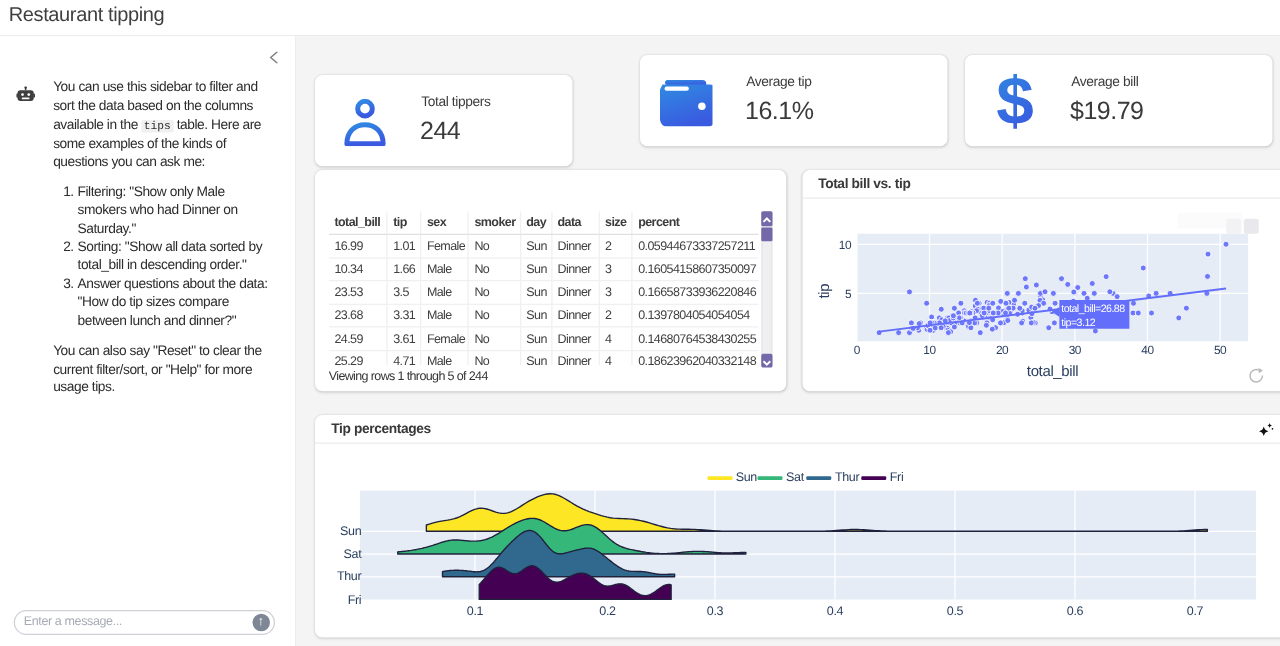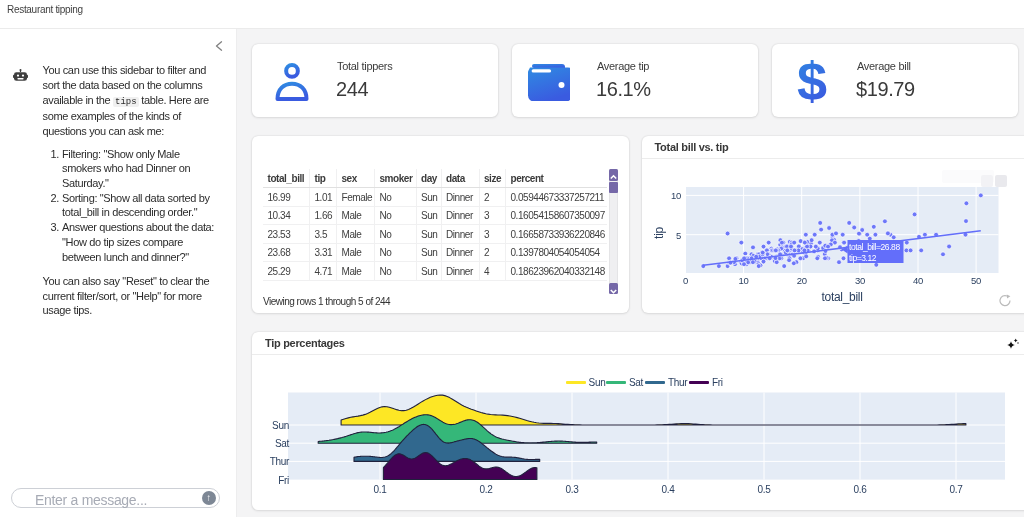--- a/index.html
+++ b/index.html
@@ -1,24 +1,24 @@
 <!DOCTYPE html>
 <html><head><meta charset="utf-8"><style>
 *{margin:0;padding:0;box-sizing:border-box}
 html,body{width:1024px;height:517px;overflow:hidden;background:#fff;font-family:"Liberation Sans",sans-serif}
 .abs{position:absolute}
 #header{position:absolute;left:0;top:0;width:1024px;height:29px;background:#fff;border-bottom:1px solid #ebebeb}
-#title{position:absolute;left:7px;top:4px;font-size:10px;letter-spacing:-0.3px;color:#3f3f3f}
+#title{position:absolute;left:7px;top:4px;font-size:16px;letter-spacing:-0.3px;color:#3f3f3f}
 #sidebar{position:absolute;left:0;top:29px;width:237px;height:488px;background:#fff;border-right:1px solid #ededee}
 #main{position:absolute;left:237px;top:29px;width:787px;height:488px;background:#f4f4f5}
 .sbtxt{position:absolute;font-size:11px;letter-spacing:-0.35px;line-height:14.75px;color:#2c2c2c}
 .chev{position:absolute}
 code{font-family:"Liberation Mono",monospace;font-size:9px;background:#f0f0f0;padding:0 2px;border-radius:2px;letter-spacing:0}
 #msginput{position:absolute;left:11px;top:459px;width:209px;height:19.5px;border:1px solid #cdd0d6;border-radius:10px;background:#fff}
-#msgph{position:absolute;left:35px;top:463px;font-size:14px;letter-spacing:-0.3px;color:#a7abb5}
+#msgph{position:absolute;left:19px;top:463px;font-size:10px;letter-spacing:-0.3px;color:#a7abb5}
 #sendbtn{position:absolute;left:201.5px;top:461.5px;width:14.5px;height:14.5px;border-radius:50%;background:#7d8795;color:#fff;font-size:10px;text-align:center;line-height:14px}
 .card{position:absolute;background:#fff;border-radius:6px;box-shadow:0 0 2px rgba(0,0,0,.14),0 1px 3px rgba(0,0,0,.08)}
 .vb-label{position:absolute;left:85px;top:16px;font-size:11px;letter-spacing:-0.3px;color:#3c3c3c}
 .vb-value{position:absolute;left:84px;top:33.5px;font-size:20px;letter-spacing:-0.4px;color:#3a3a3a}
 .card-h{position:absolute;left:0;top:0;right:0;height:23px;border-bottom:1px solid #ececec}
 .card-t{position:absolute;left:13px;top:5.5px;font-size:11px;font-weight:bold;letter-spacing:-0.3px;color:#383838}
 .hicons{position:absolute;right:11.5px;top:6px;display:flex;gap:8.5px;align-items:center}
 #tbl-wrap{position:absolute;left:11px;top:33.5px;width:344px;height:122.5px;overflow:hidden}
 table{border-collapse:collapse;table-layout:fixed;width:343.5px;font-size:10px;letter-spacing:-0.45px;color:#404040}
 th,td{height:18.5px;padding:1px 0 0 4.5px;text-align:left;font-weight:normal;border-right:1px solid #f0f0f1;border-bottom:1px solid #f0f0f1;white-space:nowrap;overflow:hidden}
@@ -59,21 +59,21 @@
   <div class="sbtxt" style="left:62px;top:161.7px">Sorting: "Show all data sorted by<br>total_bill in descending order."</div>
   <div class="sbtxt" style="left:50.5px;top:191.1px">3.</div>
   <div class="sbtxt" style="left:62px;top:191.1px">Answer questions about the data:<br>"How do tip sizes compare<br>between lunch and dinner?"</div>
   <div class="sbtxt" style="left:42.5px;top:244.9px">You can also say "Reset" to clear the<br>current filter/sort, or "Help" for more<br>usage tips.</div>
   <div id="msginput"></div>
     <div id="msgph">Enter a message...</div>
   <div id="sendbtn">↑</div>
 </div>
 <div id="main"></div>
 
-<div class="card" style="left:252px;top:44px;width:246px;height:73px">
+<div class="card" style="left:252px;top:60px;width:206px;height:73px">
   <svg class="abs" style="left:23px;top:19.3px" width="34" height="38" viewBox="0 0 34 38">
     <defs>
         <linearGradient id="g1" x1="0" y1="0" x2="0.35" y2="1">
       <stop offset="0" stop-color="#2f8be2"></stop>
           <stop offset="1" stop-color="#3a5be0"></stop>
         </linearGradient>
       </defs>
     <circle cx="17" cy="7.9" r="5.85" fill="none" stroke="url(#g1)" stroke-width="4"></circle>
     <path d="M 2.5,36 c 0,-9.7 6.2,-15.3 14.5,-15.3 c 8.3,0 14.5,5.6 14.5,15.3 Z" fill="none" stroke="url(#g1)" stroke-width="4" stroke-linejoin="round"></path>
   </svg>
@@ -166,20 +166,30 @@
           </tr>
           <tr>
             <td>23.68</td>
             <td>3.31</td>
             <td>Male</td>
             <td>No</td>
             <td>Sun</td>
             <td>Dinner</td>
             <td>2</td>
             <td>0.1397804054054054</td>
+          </tr>
+          <tr>
+            <td>24.59</td>
+            <td>3.61</td>
+            <td>Female</td>
+            <td>No</td>
+            <td>Sun</td>
+            <td>Dinner</td>
+            <td>4</td>
+            <td>0.14680764538430255</td>
           </tr>
           <tr>
             <td>25.29</td>
             <td>4.71</td>
             <td>Male</td>
             <td>No</td>
             <td>Sun</td>
             <td>Dinner</td>
             <td>4</td>
             <td>0.18623962040332148</td>

